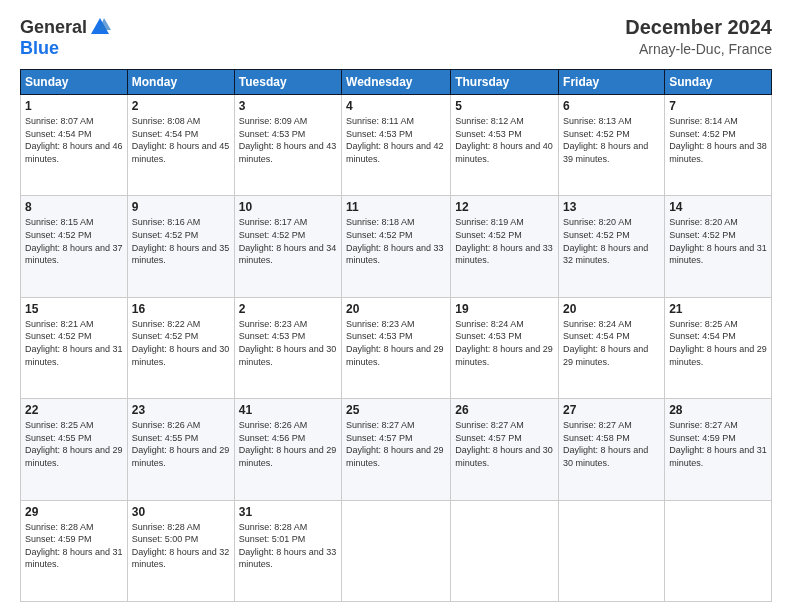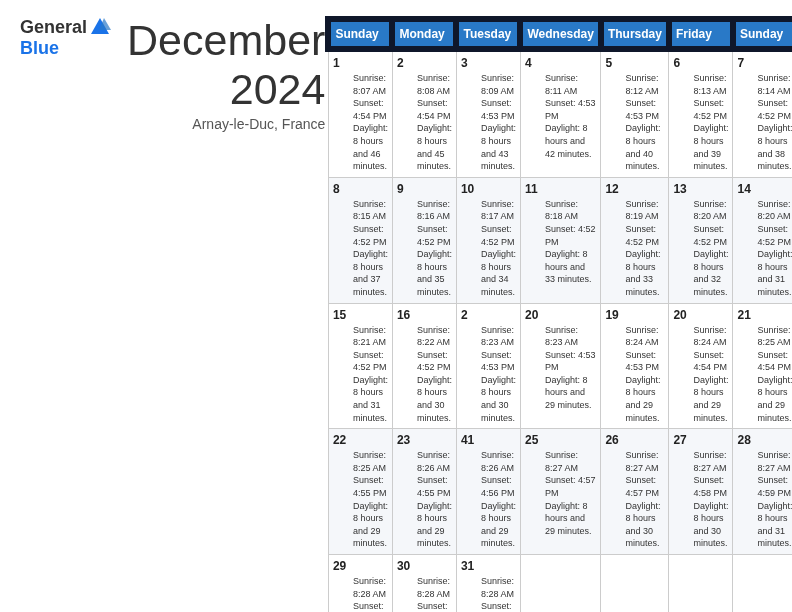--- a/index.html
+++ b/index.html
@@ -8,21 +8,21 @@
       background: #fff;
       width: 792px;
       height: 612px;
       overflow: hidden;
     }
     .page {
       width: 792px;
       height: 612px;
       padding: 16px 20px 10px 20px;
       display: flex;
-      flex-direction: row;
+      flex-direction: column;
     }
     .header {
       display: flex;
       justify-content: space-between;
       align-items: flex-start;
       margin-bottom: 10px;
     }
     .logo {
       display: flex;
       flex-direction: column;
@@ -44,22 +44,22 @@
     }
     .logo-icon {
       width: 22px;
       height: 22px;
       margin-left: 2px;
     }
     .title-block {
       text-align: right;
     }
     .month-title {
-      font-size: 43px;
-      font-weight: normal;
+      font-size: 20px;
+      font-weight: bold;
       color: #333;
       margin-left: 16px;
     }
     .location {
       font-size: 14px;
       color: #555;
       margin-top: 2px;
     }
     .calendar {
       flex: 1;
@@ -67,21 +67,21 @@
       width: 100%;
       font-size: 9.5px;
     }
     .calendar th {
       background: #2979c7;
       color: #fff;
       padding: 5px 4px;
       text-align: left;
       font-size: 12px;
       font-weight: bold;
-      border: 6px solid #0f172a;
+      border: 1px solid #0f172a;
     }
     .calendar td {
       border: 1px solid #ccc;
       vertical-align: top;
       padding: 4px 4px;
       width: 113px;
       background: #fff;
     }
     .calendar tr:nth-child(even) td {
       background: #f5f7fa;
@@ -90,21 +90,20 @@
       font-size: 12px;
       font-weight: bold;
       color: #222;
       display: block;
       margin-bottom: 2px;
     }
     .day-info {
       color: #333;
       font-size: 9px;
       line-height: 1.4;
-      margin-left: 20px;
     }
     .empty-cell {
       background: #fff !important;
       border-color: #ccc;
     }
   </style>
 </head>
 <body>
 
 <div class="page">

